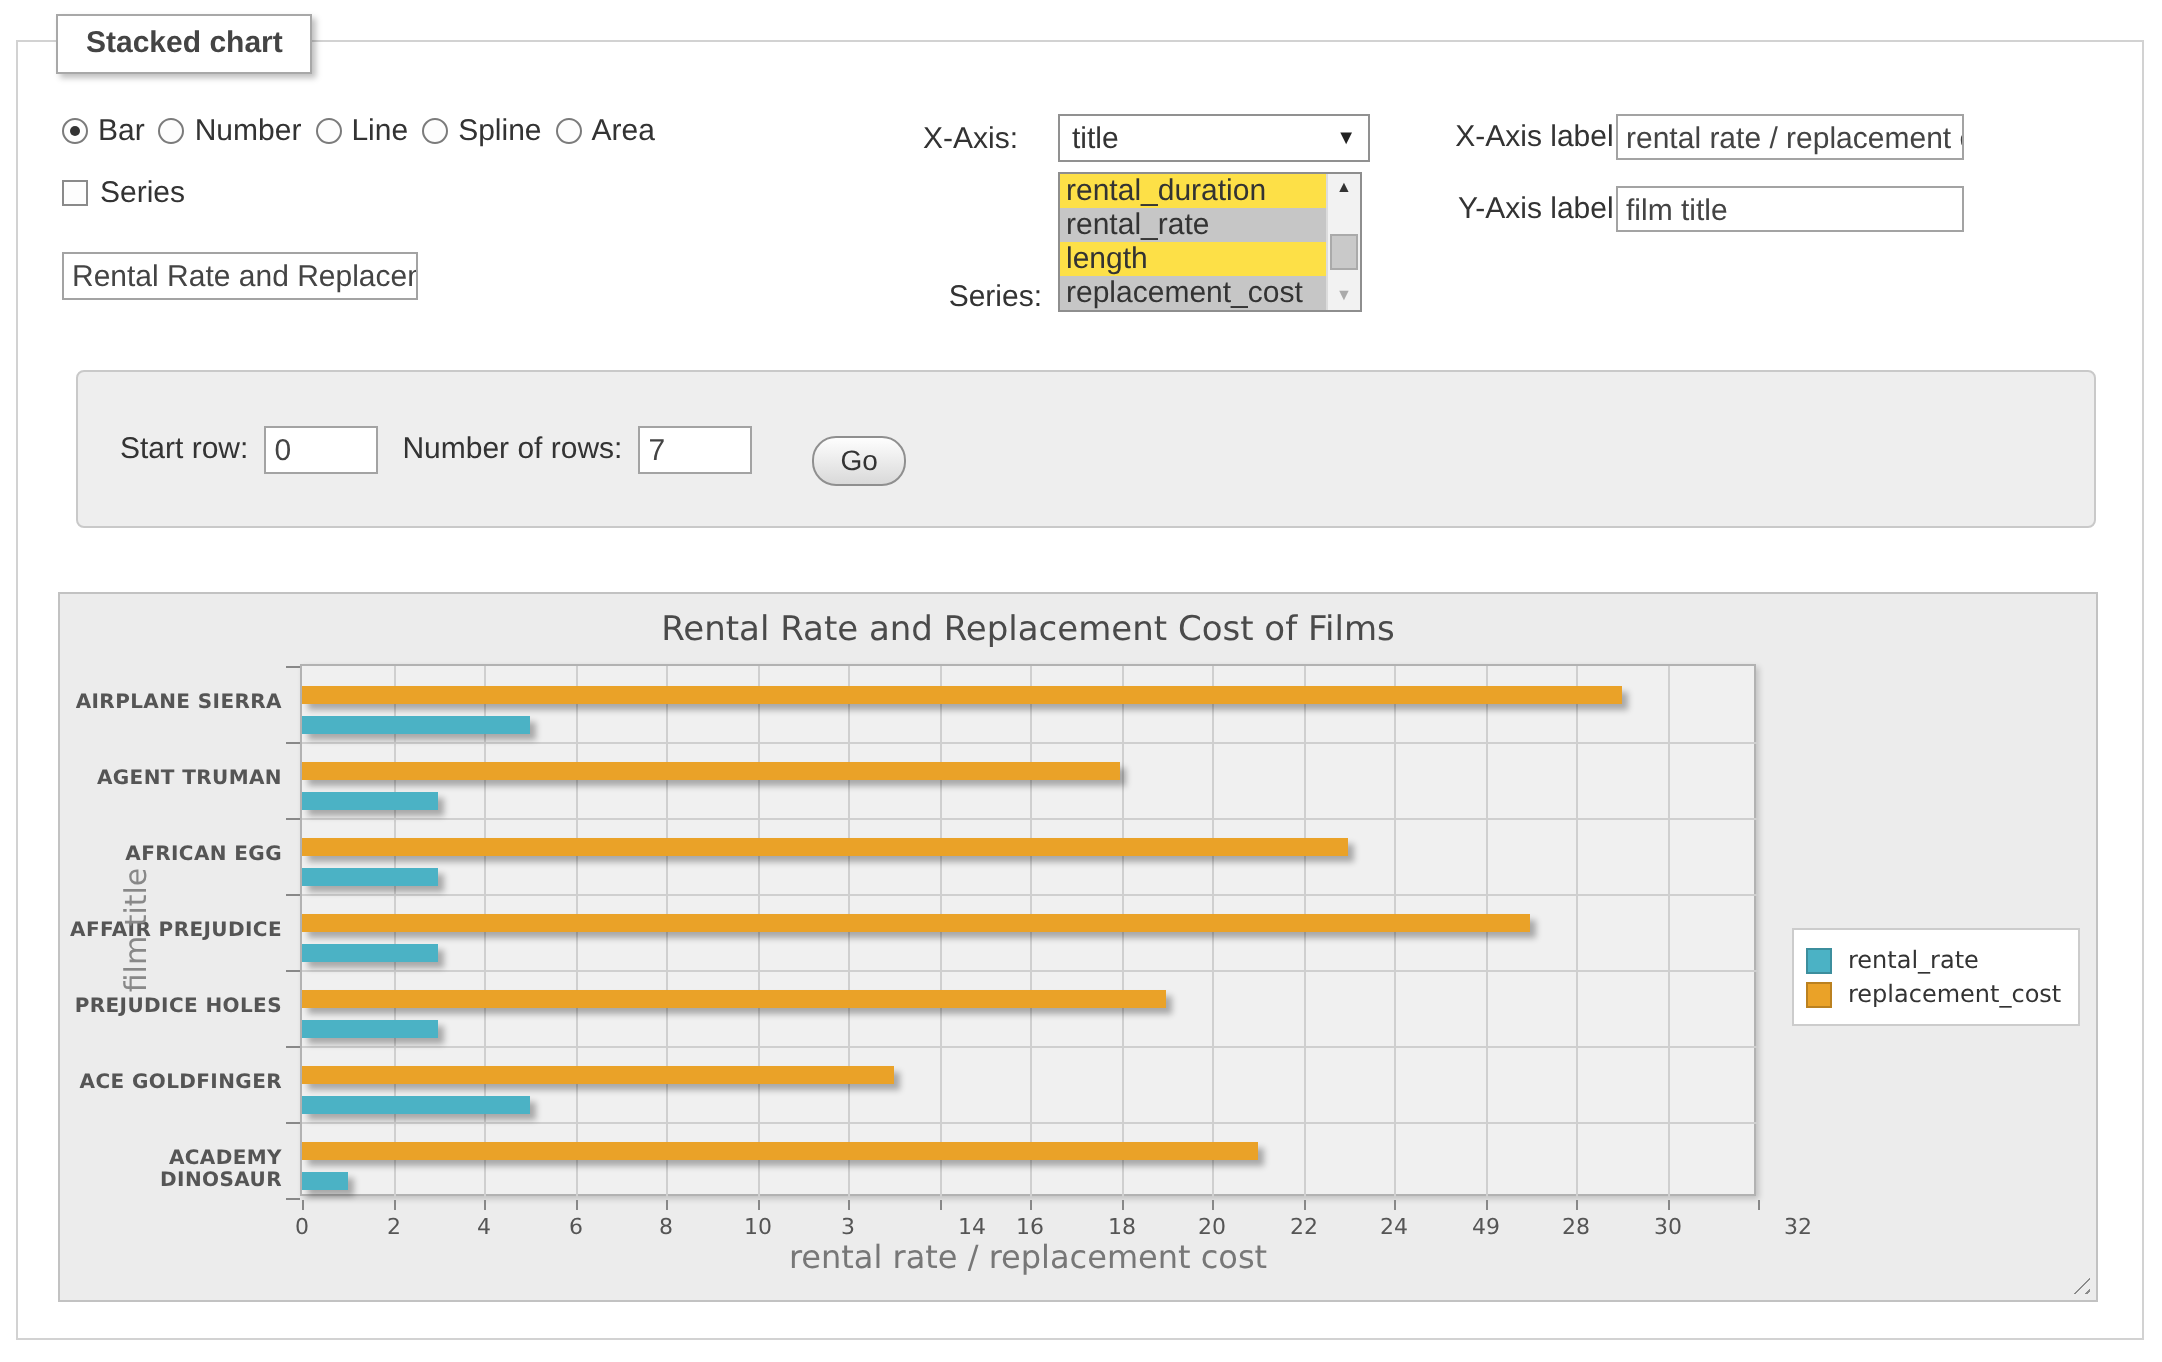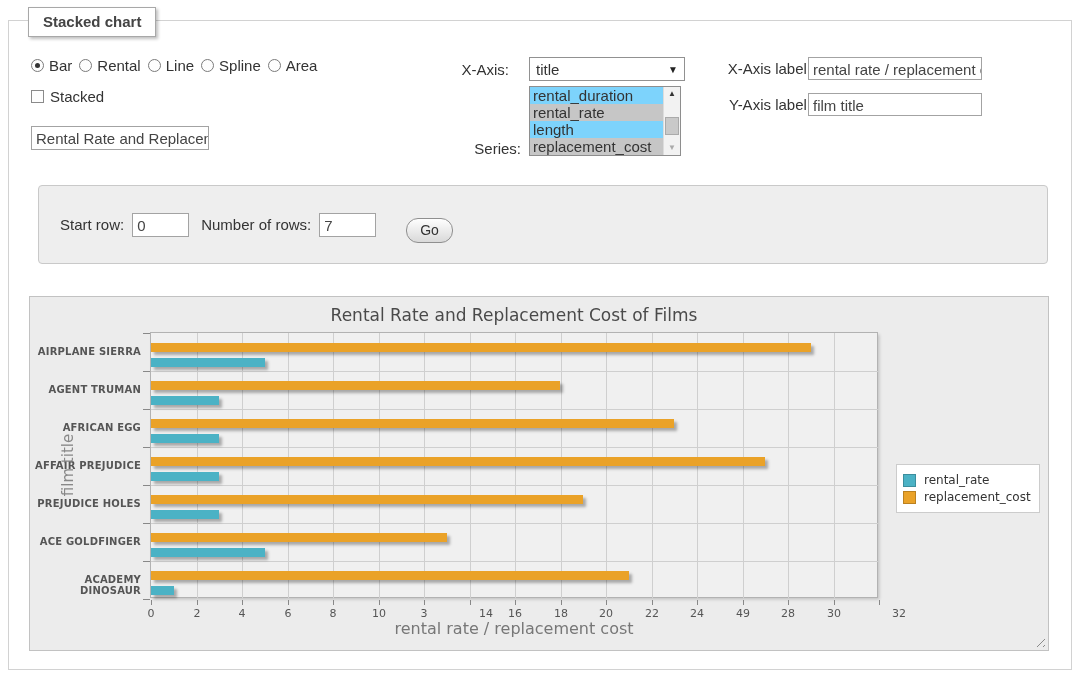--- a/index.html
+++ b/index.html
@@ -34,21 +34,21 @@
   .flabel { font-size:15px; color:#333; text-align:right; }
   .xaxis-label { left:400px; top:40px; width:100px; }
   .series-label { left:412px; top:119px; width:100px; }
   .select { left:520px; top:36px; width:156px; height:24px; border:1px solid #919191;
             background:#fff; font-size:15px; display:flex; align-items:center;
             padding:0 6px; cursor:default; }
   .select .val { flex:1; }
   .select .arr { font-size:10px; color:#222; }
 
   .listbox { left:520px; top:65px; width:152px; height:70px; border:1px solid #8e8e8e;
-             background:#7dd3fc; display:flex; }
+             background:#fde047; display:flex; }
   .opts { flex:1; overflow:hidden; }
   .opt { font-size:15px; line-height:17px; padding:0 3px; white-space:nowrap; }
   .opt.sel { background:#c6c6c6; }
   .sbar { width:17px; background:#f2f2f2; border-left:1px solid #dcdcdc;
           display:flex; flex-direction:column; align-items:center; }
   .sbar .a { height:14px; font-size:8px; line-height:14px; }
   .sbar .up { color:#333; }
   .sbar .dn { color:#aaa; }
   .sbar .track { flex:1; width:100%; position:relative; }
   .sbar .thumb { position:absolute; left:1px; right:1px; top:40%; height:45%;
@@ -106,39 +106,39 @@
 
 <div class="abs outer">
 
   <div class="abs radio-row">
     <span class="radio-item">
       <span class="radio on"></span>
       <span class="rlabel">Bar</span>
     </span>
     <span class="radio-item">
       <span class="radio"></span>
-      <span class="rlabel">Rental</span>
+      <span class="rlabel">Number</span>
     </span>
     <span class="radio-item">
       <span class="radio"></span>
       <span class="rlabel">Line</span>
     </span>
     <span class="radio-item">
       <span class="radio"></span>
       <span class="rlabel">Spline</span>
     </span>
     <span class="radio-item">
       <span class="radio"></span>
       <span class="rlabel">Area</span>
     </span>
   </div>
 
   <div class="abs check-row">
     <span class="checkbox"></span>
-    <span>Stacked</span>
+    <span>Series</span>
   </div>
 
   <div class="abs textfield title-input">Rental Rate and Replacement Cost of Films</div>
 
   <div class="abs flabel xaxis-label">X-Axis:</div>
   <div class="abs select">
     <span class="val">title</span>
     <span class="arr">▼</span>
   </div>
 

